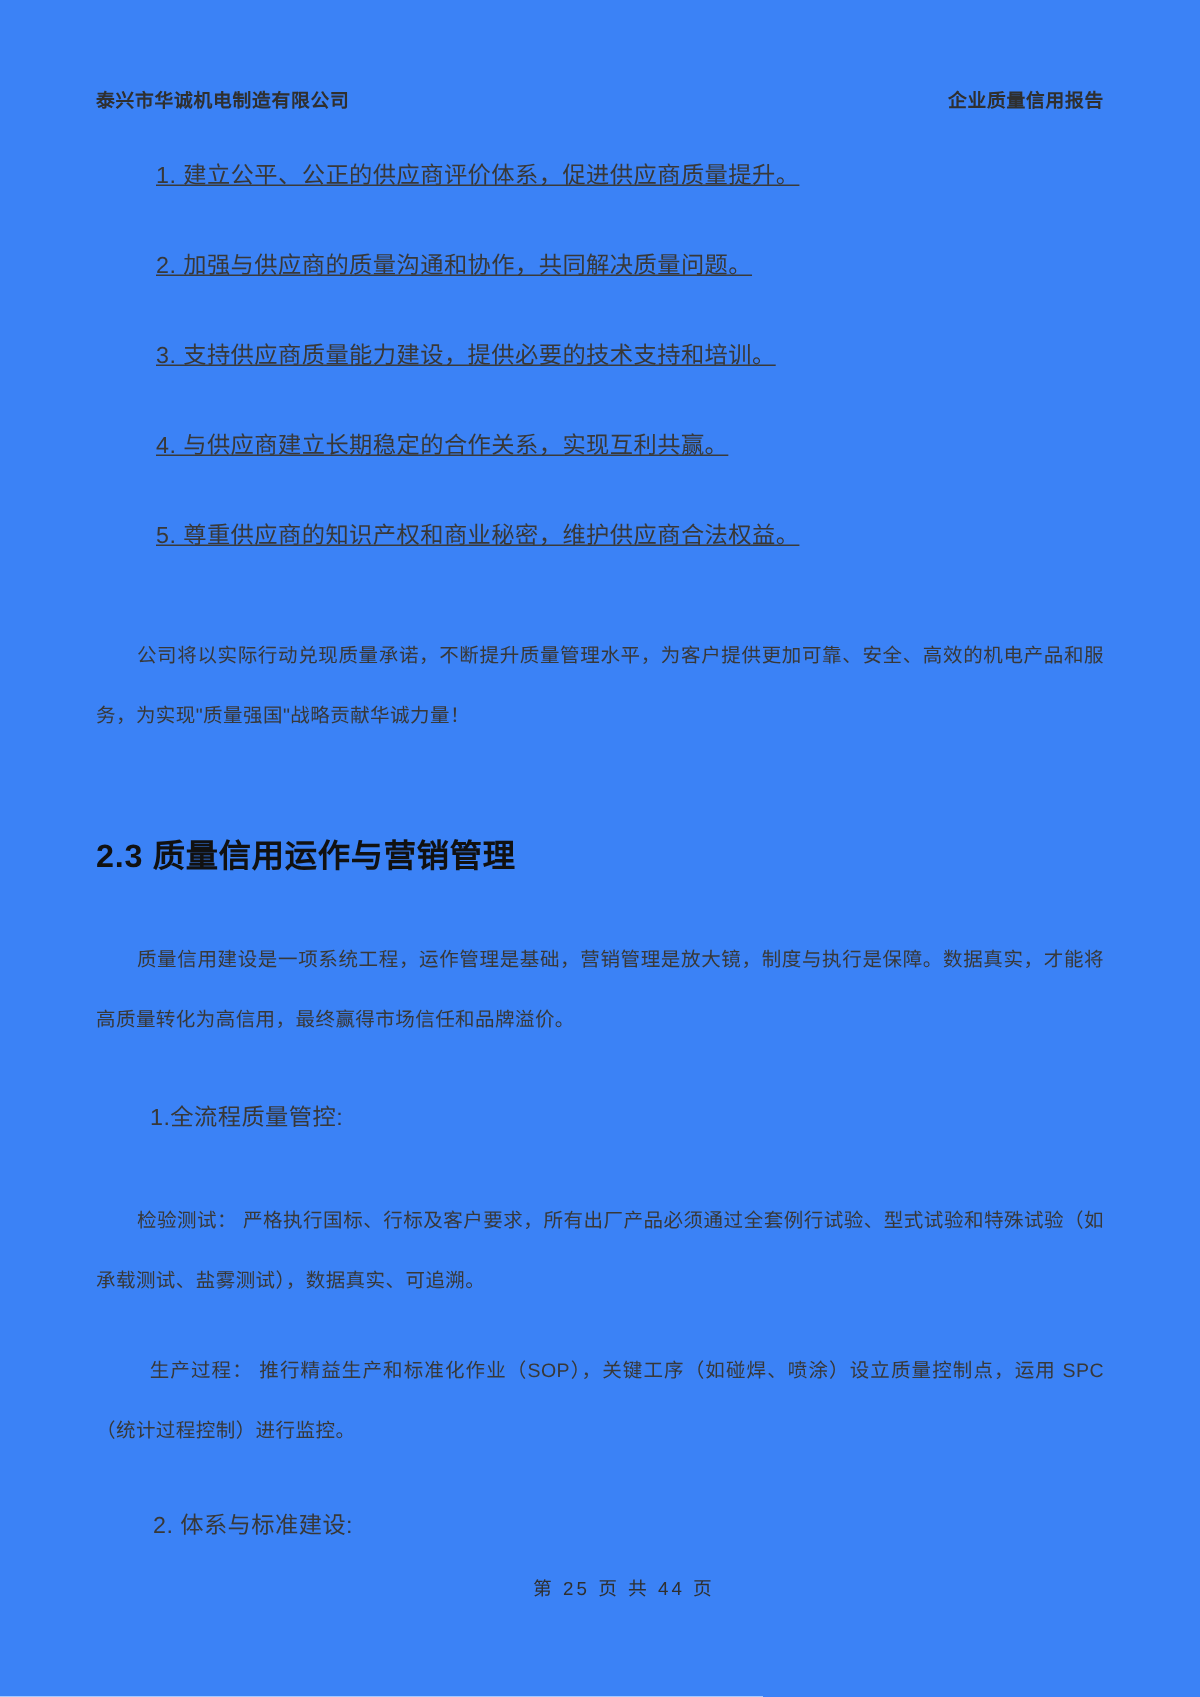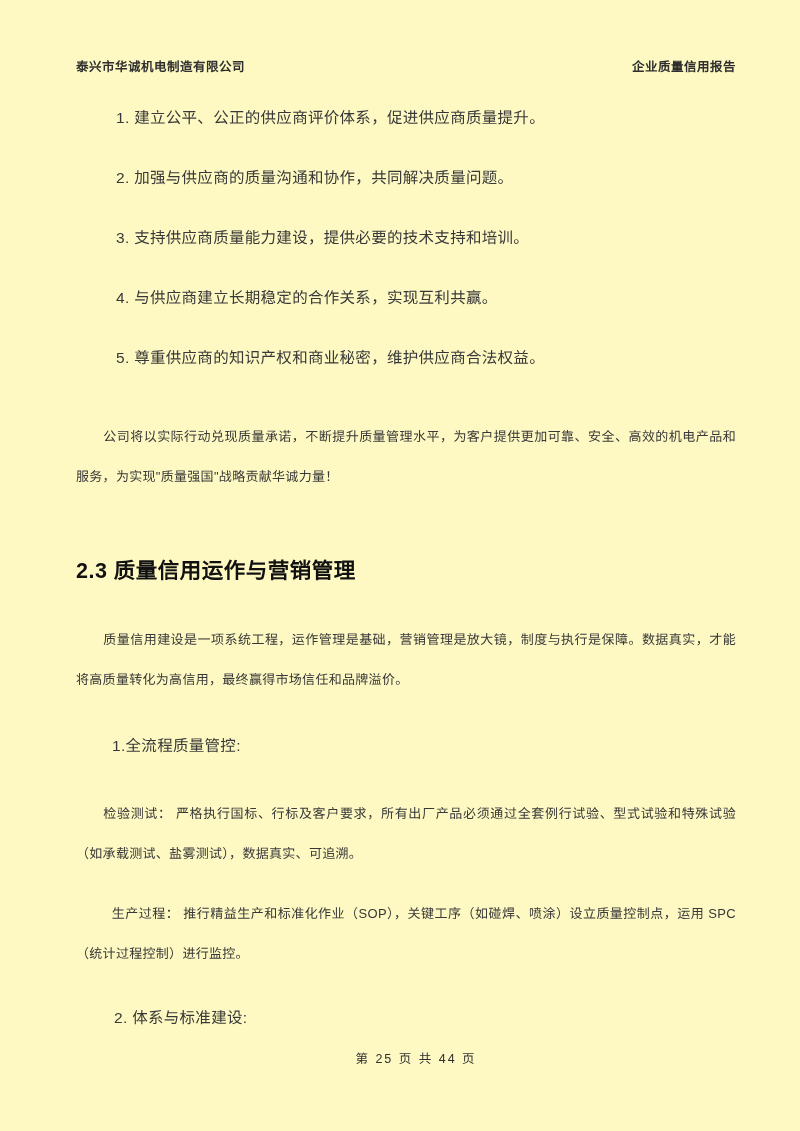--- a/index.html
+++ b/index.html
@@ -5,26 +5,25 @@
   html, body {
     margin: 0;
     padding: 0;
     background: #ffffff;
   }
   .page {
     position: relative;
     width: 800px;
     height: 1131px;
     margin: 0 auto;
-    background: #fef9c3;
+    background: #3b82f6;
     font-family: "Liberation Sans", "DejaVu Sans", sans-serif;
     color: #3a3a3a;
     overflow: hidden;
     box-sizing: border-box;
-    padding-left: 12px;
   }
   
   .doc-header {
     display: flex;
     justify-content: space-between;
     align-items: baseline;
     padding: 56px 64px 0 64px;
     font-size: 12.5px;
     font-weight: 600;
     color: #2f2f2f;
@@ -32,20 +31,21 @@
   }
   
   .content {
     padding: 0 64px;
   }
   
   .commitment-list {
     margin: 34px 0 0 0;
     padding: 0;
     list-style: none;
+    text-decoration: underline;
   }
   .commitment-list .item {
     padding-left: 40px;
     font-size: 15.5px;
     line-height: 18px;
     margin-bottom: 42px;
     color: #383838;
     letter-spacing: 0.3px;
   }
   .commitment-list .item:last-child {

